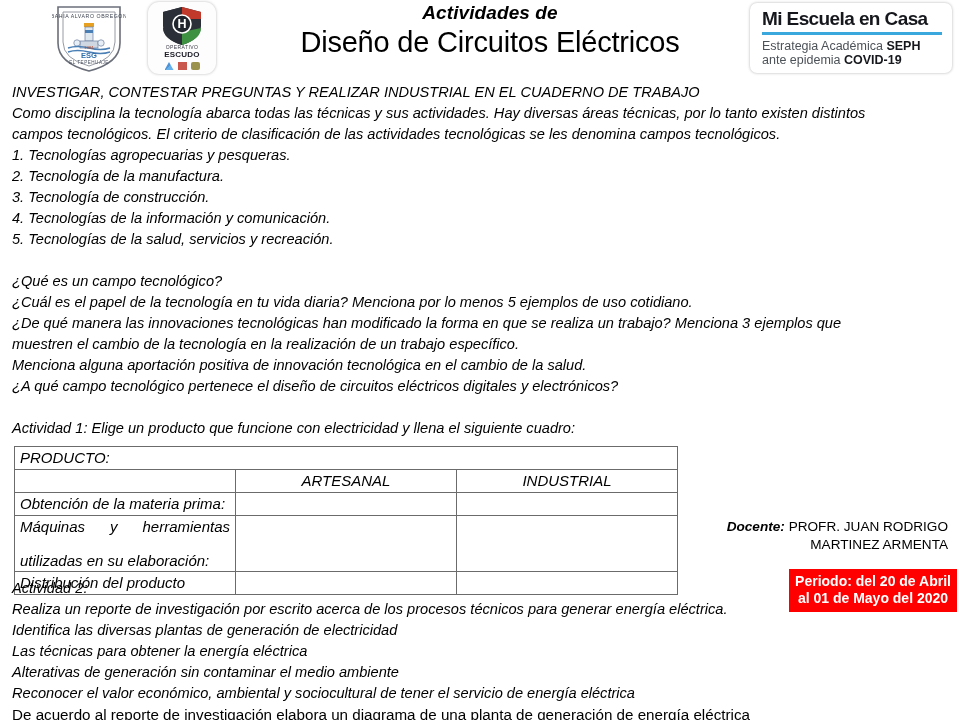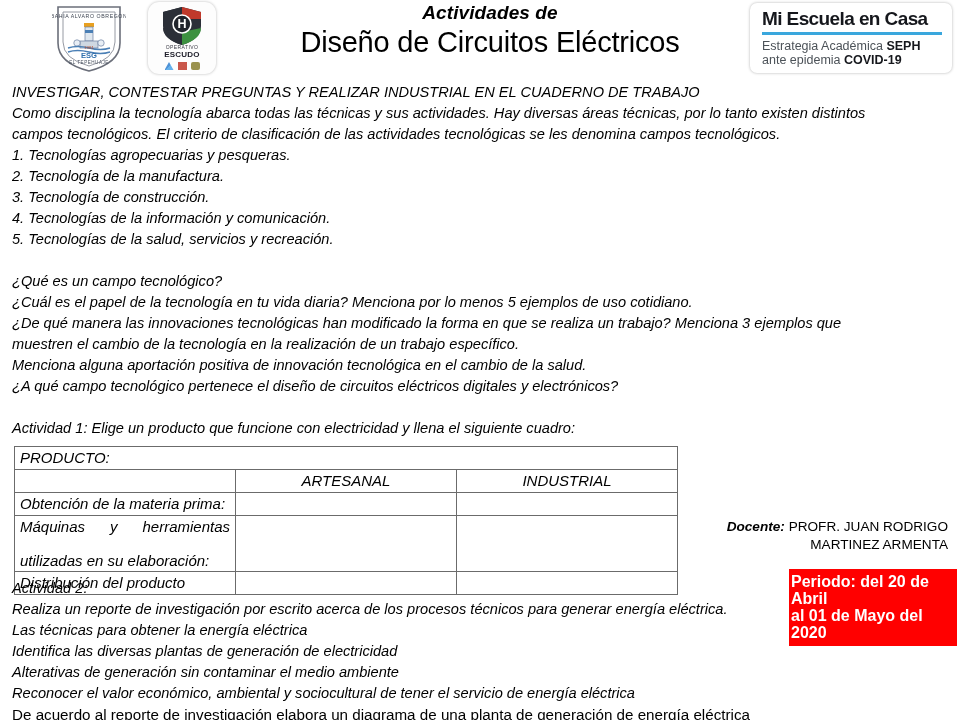--- a/index.html
+++ b/index.html
@@ -211,23 +211,23 @@
   }
   .docente .lbl { font-style: italic; font-weight: bold; }
   .periodo {
     position: absolute;
     right: 3px;
     top: 569px;
     width: 168px;
     background: #FF0000;
     color: #ffffff;
     font-weight: bold;
-    font-size: 16px;
+    font-size: 14px;
     line-height: 17px;
-    text-align: left;
+    text-align: center;
     padding: 4px 2px 5px 2px;
     box-sizing: border-box;
   }
 
   
   .bottom {
     position: absolute;
     left: 12px;
     top: 578px;
     width: 940px;
@@ -360,18 +360,18 @@
 </div>
 
 <div class="periodo">
   <div>Periodo: del 20 de Abril</div>
   <div>al 01 de Mayo del 2020</div>
 </div>
 
 <div class="bottom">
   <div class="ital">Actividad 2:</div>
   <div class="ital">Realiza un  reporte de investigación por escrito acerca de los procesos técnicos para generar energía eléctrica.</div>
+  <div class="ital">Identifica las diversas plantas de generación de electricidad</div>
   <div class="ital">Las técnicas para obtener la energía eléctrica</div>
-  <div class="ital">Identifica las diversas plantas de generación de electricidad</div>
   <div class="ital">Alterativas de generación sin contaminar el medio ambiente</div>
   <div class="ital">Reconocer el valor económico, ambiental y sociocultural de tener  el servicio de energía eléctrica</div>
   <div class="plain">De acuerdo al reporte de investigación elabora un diagrama de una planta de generación de energía eléctrica</div>
 </div>
 
 </body></html>

